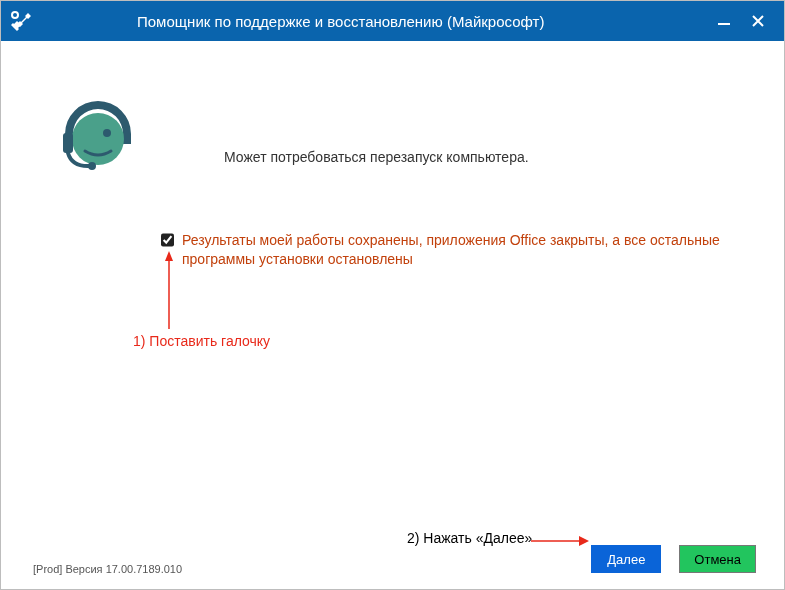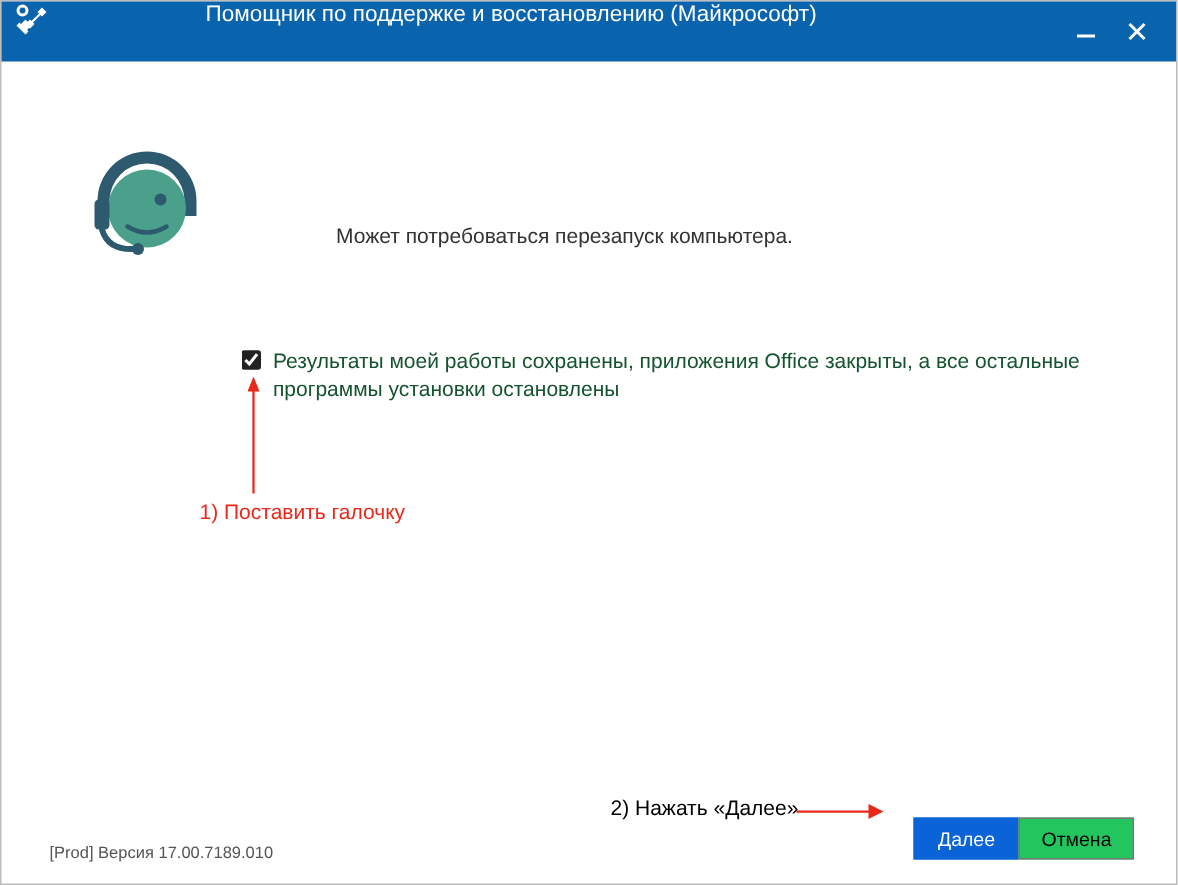--- a/index.html
+++ b/index.html
@@ -16,21 +16,21 @@
     height: 590px;
     border: 1px solid #bdbdbd;
     position: relative;
     background: #fff;
   }
   .titlebar {
     height: 40px;
     background: #0a64ad;
     color: #fff;
     display: flex;
-    align-items: flex-start;
+    align-items: center;
     padding: 0 0 0 8px;
     position: relative;
   }
   .titlebar .app-icon {
     width: 24px; height: 24px;
     margin-right: 14px;
     display: flex; align-items: center; justify-content: center;
   }
   .titlebar .title {
     font-size: 15px;
@@ -85,21 +85,21 @@
     gap: 8px;
   }
   .checkbox-row input[type=checkbox] {
     width: 14px; height: 14px;
     margin-top: 2px;
     accent-color: #222;
     cursor: pointer;
   }
   .checkbox-row label {
     font-size: 14px;
-    color: #14532d;
+    color: #c2410c;
     line-height: 1.35;
     cursor: pointer;
   }
 
   
   .anno-arrow1 {
     position: absolute;
     left: 164px; top: 210px;
     width: 8px; height: 80px;
     pointer-events: none;
@@ -131,20 +131,21 @@
   .version {
     position: absolute;
     left: 32px; bottom: 14px;
     font-size: 11px;
     color: #555;
   }
   .buttons {
     position: absolute;
     right: 28px; bottom: 16px;
     display: flex;
+    gap: 18px;
   }
   .btn {
     min-width: 70px;
     height: 28px;
     padding: 0 14px;
     font-size: 13px;
     border: 1px solid #777;
     background: #22c55e;
     cursor: pointer;
     font-family: inherit;

